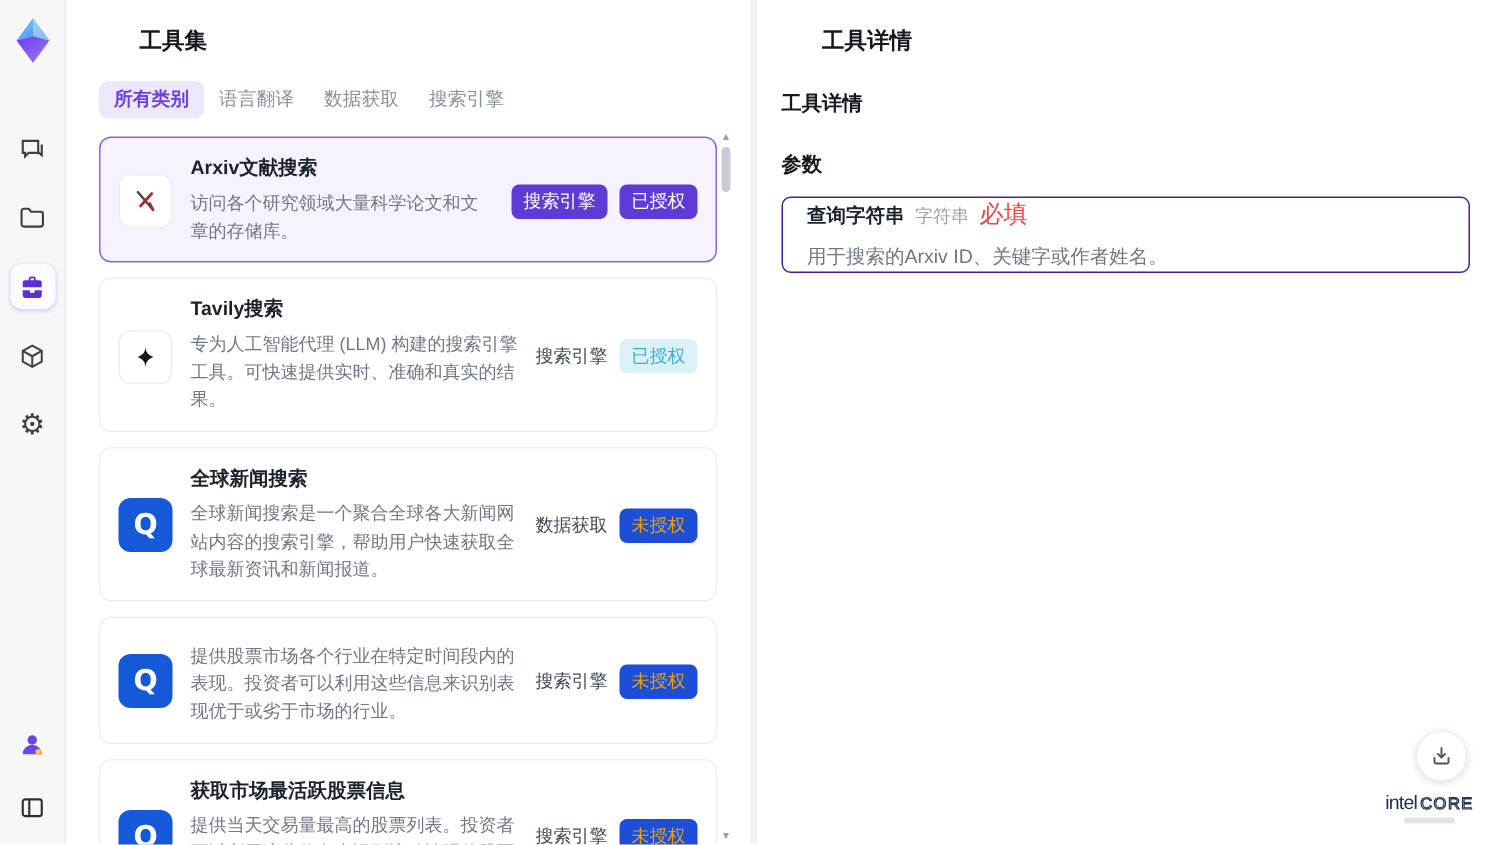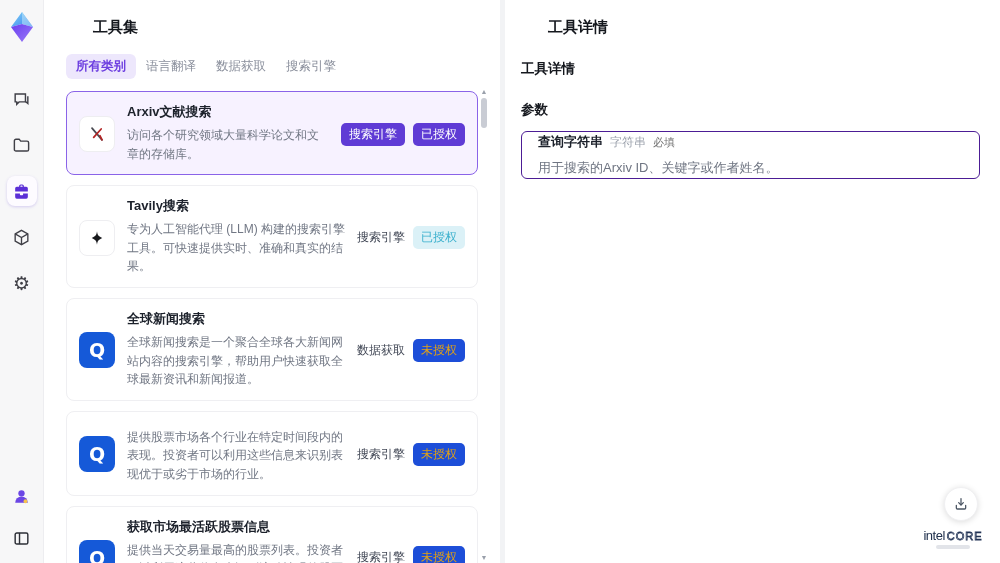--- a/index.html
+++ b/index.html
@@ -78,21 +78,21 @@
     margin-top:12px; border:1px solid #e7e8ec; border-radius:6px;
     padding:12px 14px; font-size:13px; color:#3c4250; line-height:1.5; background:#fff;
   }
   .param-card {
     margin-top:12px; border:1px solid #4c1d95; border-radius:6px;
     padding:1px 16px; background:#fff;
   }
   .param-line { display:flex; align-items:baseline; gap:7px; }
   .param-name { font-size:13px; font-weight:bold; color:#1c212b; }
   .param-type { font-size:12px; color:#9aa0ab; }
-  .param-req  { font-size:11px; color:#737373; }
+  .param-req  { font-size:16px; color:#ef4444; }
   .param-desc { font-size:13px; color:#6f7582; margin-top:8px; }
 
   
   .fab {
     position:absolute; right:22px; bottom:42px; width:34px; height:34px; border-radius:50%;
     background:#fff; box-shadow:0 1px 6px rgba(0,0,0,.14); border:1px solid #f0f0f2;
     display:flex; align-items:center; justify-content:center; cursor:pointer; color:#4b5563;
   }
   .fab svg { width:16px; height:16px; }
   .intel {

